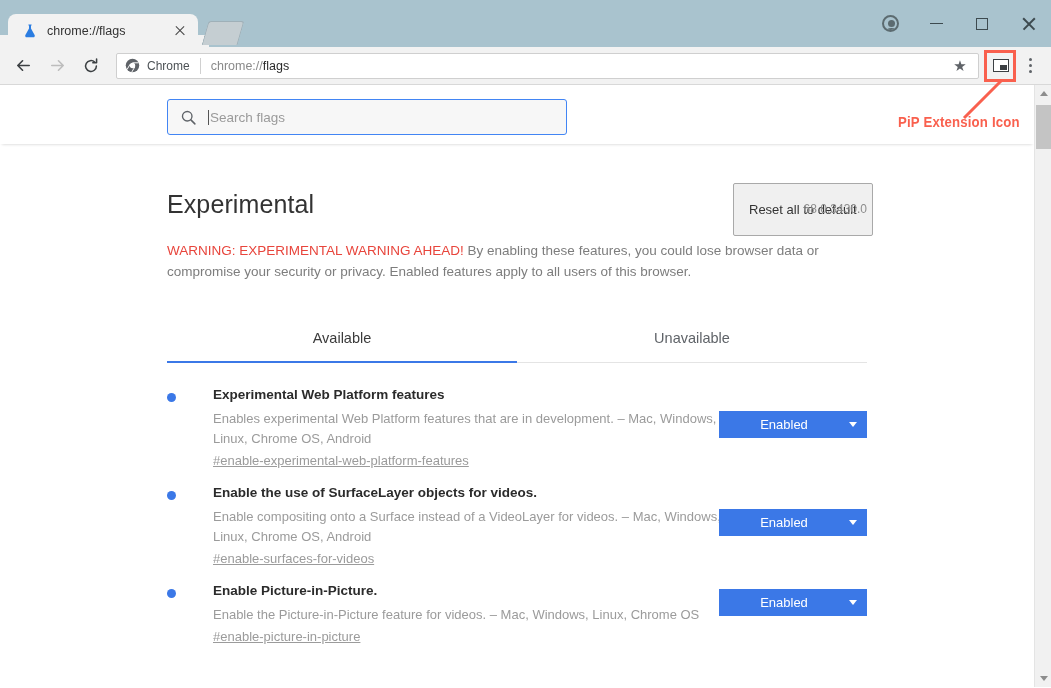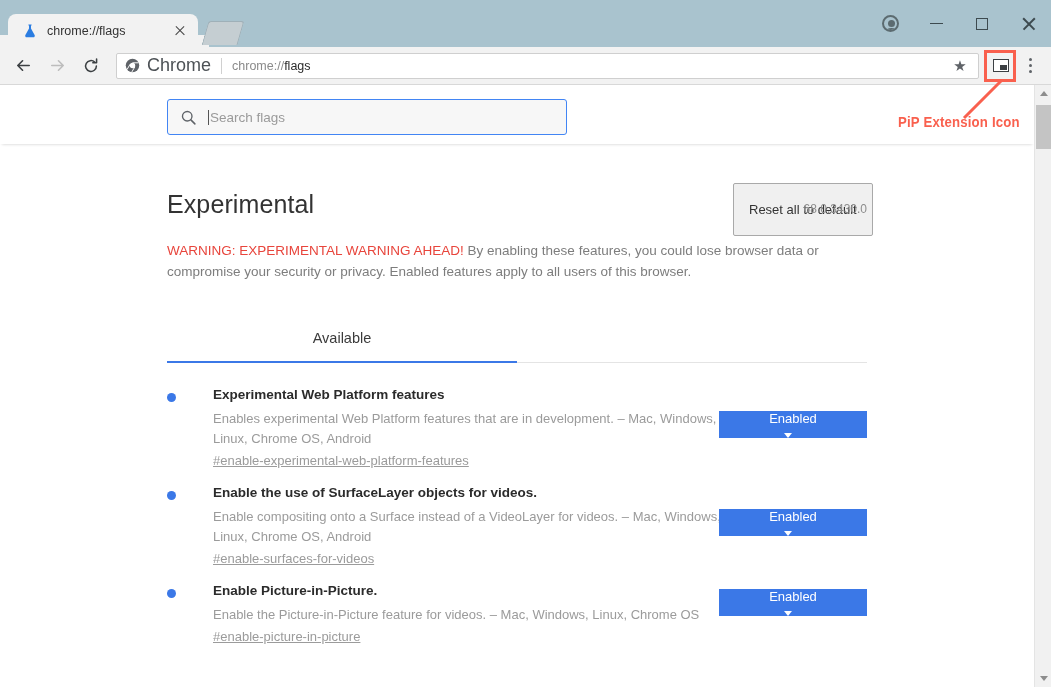--- a/index.html
+++ b/index.html
@@ -138,21 +138,21 @@
     margin: 0 6px 0 8px;
     background: #fff;
     border: 1px solid #cfcfcf;
     border-radius: 2px;
     display: flex;
     align-items: center;
     padding: 0 8px;
   }
   .omni-chrome-icon { width: 15px; height: 15px; flex: 0 0 15px; }
   .omni-secure-label {
-    font-size: 18px;
+    font-size: 12px;
     color: #4d5256;
     margin-left: 7px;
     white-space: nowrap;
   }
   .omni-sep {
     width: 1px; height: 16px;
     background: #d0d0d0;
     margin: 0 10px;
   }
   .omni-url {
@@ -363,21 +363,20 @@
     width: 148px;
     height: 27px;
     background: #3b78e7;
     border: none;
     color: #fff;
     font-size: 13px;
     display: flex;
     align-items: center;
     justify-content: center;
     position: absolute;
-    flex-direction: column;
   }
   .flag-select .sel-label { flex: 1; text-align: center; }
   .flag-select .sel-arrow {
     width: 0; height: 0;
     border-left: 4px solid transparent;
     border-right: 4px solid transparent;
     border-top: 5px solid #fff;
     margin-right: 10px;
   }
 
@@ -549,20 +548,21 @@
 
         <div class="exp-row">
           <h1 class="exp-title">Experimental</h1>
           <span class="exp-version">68.0.3430.0</span>
         </div>
 
         <p class="warn-block"><span class="warn-strong">WARNING: EXPERIMENTAL WARNING AHEAD!</span><span> By enabling these features, you could lose browser data or compromise your security or privacy. Enabled features apply to all users of this browser.</span></p>
 
         <div class="tabs">
           <div class="tabs-item active">Available</div>
+          <div class="tabs-item">Unavailable</div>
           <div class="tabs-underline"></div>
         </div>
 
         <div class="flag-list">
 
           <div class="flag">
             <span class="flag-dot"></span>
             <div class="flag-body">
               <div class="flag-name">Experimental Web Platform features</div>
               <div class="flag-desc">Enables experimental Web Platform features that are in development. – Mac, Windows, Linux, Chrome OS, Android</div>

